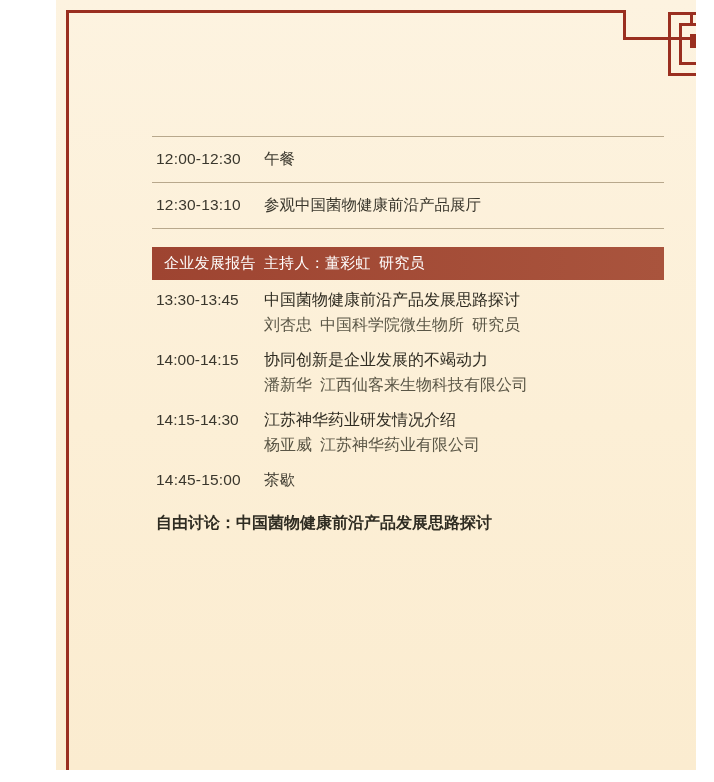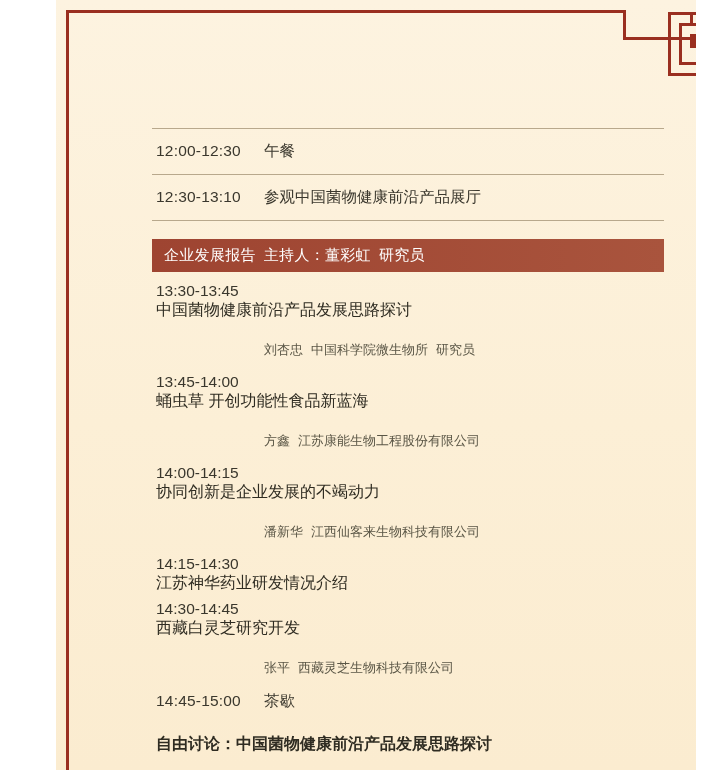--- a/index.html
+++ b/index.html
@@ -52,21 +52,21 @@
   }
   #key-outer { left: 0px; top: 0px; width: 58px; height: 58px; }
   #key-mid   { left: 11px; top: 11px; width: 36px; height: 36px; }
   #key-in    { left: 22px; top: 22px; width: 14px; height: 14px; background: #9a2f20; border: 0; }
   #key-notch { left: 22px; top: 0px; width: 3px; height: 14px; background: #9a2f20; border: 0; }
 
   
   #content {
     position: absolute;
     left: 96px;
-    top: 128px;
+    top: 136px;
     width: 512px;
   }
   .hr {
     border: 0;
     border-top: 1px solid #b8a88c;
     margin: 0;
   }
   .plain-row {
     display: flex;
     align-items: baseline;
@@ -96,38 +96,37 @@
   .section-bar .sep {
     display: inline-block;
     width: 8px;
   }
   .item {
     padding: 4px 0 2px 4px;
   }
   .item .line1 {
     display: flex;
     align-items: baseline;
-    flex-direction: column;
   }
   .item .time {
     width: 108px;
     flex: none;
     color: #3a372d;
     font-size: 15.5px;
   }
   .item .title {
     color: #2f2c22;
     font-size: 16px;
     font-weight: normal;
   }
   .item .line2 {
     padding-left: 108px;
     color: #5a5646;
-    font-size: 13px;
-    margin-top: 20px;
+    font-size: 16px;
+    margin-top: 4px;
     margin-bottom: 8px;
   }
   .item .speaker {
     margin-right: 8px;
   }
   .final-row {
     padding: 16px 0 8px 4px;
     color: #2f2c22;
     font-size: 16px;
     font-weight: bold;
@@ -177,56 +176,41 @@
       <div class="item">
         <div class="line1">
           <span class="time">13:30-13:45</span>
           <span class="title">中国菌物健康前沿产品发展思路探讨</span>
         </div>
         <div class="line2">
           <span class="speaker">刘杏忠</span><span class="speaker">中国科学院微生物所</span><span>研究员</span>
         </div>
       </div>
 
-      <div class="item">
-        <div class="line1">
-          <span class="time">13:45-14:00</span>
-          <span class="title">蛹虫草 开创功能性食品新蓝海</span>
-        </div>
-        <div class="line2">
-          <span class="speaker">方鑫</span><span class="speaker">江苏康能生物工程股份有限公司</span><span></span>
-        </div>
-      </div>
 
       <div class="item">
         <div class="line1">
           <span class="time">14:00-14:15</span>
           <span class="title">协同创新是企业发展的不竭动力</span>
         </div>
         <div class="line2">
           <span class="speaker">潘新华</span><span class="speaker">江西仙客来生物科技有限公司</span><span></span>
         </div>
       </div>
 
       <div class="item">
         <div class="line1">
           <span class="time">14:15-14:30</span>
           <span class="title">江苏神华药业研发情况介绍</span>
         </div>
-      </div>
-
-      <div class="item">
-        <div class="line1">
-          <span class="time">14:30-14:45</span>
-          <span class="title">西藏白灵芝研究开发</span>
-        </div>
         <div class="line2">
-          <span class="speaker">张平</span><span class="speaker">西藏灵芝生物科技有限公司</span><span></span>
-        </div>
-      </div>
+          <span class="speaker">杨亚威</span><span class="speaker">江苏神华药业有限公司</span><span></span>
+        </div>
+      </div>
+
 
       <div class="plain-row" style="padding-top:4px;padding-bottom:6px;">
         <span class="time">14:45-15:00</span>
         <span class="txt">茶歇</span>
       </div>
 
 
       <div class="final-row">自由讨论：中国菌物健康前沿产品发展思路探讨</div>
 
     </div>

